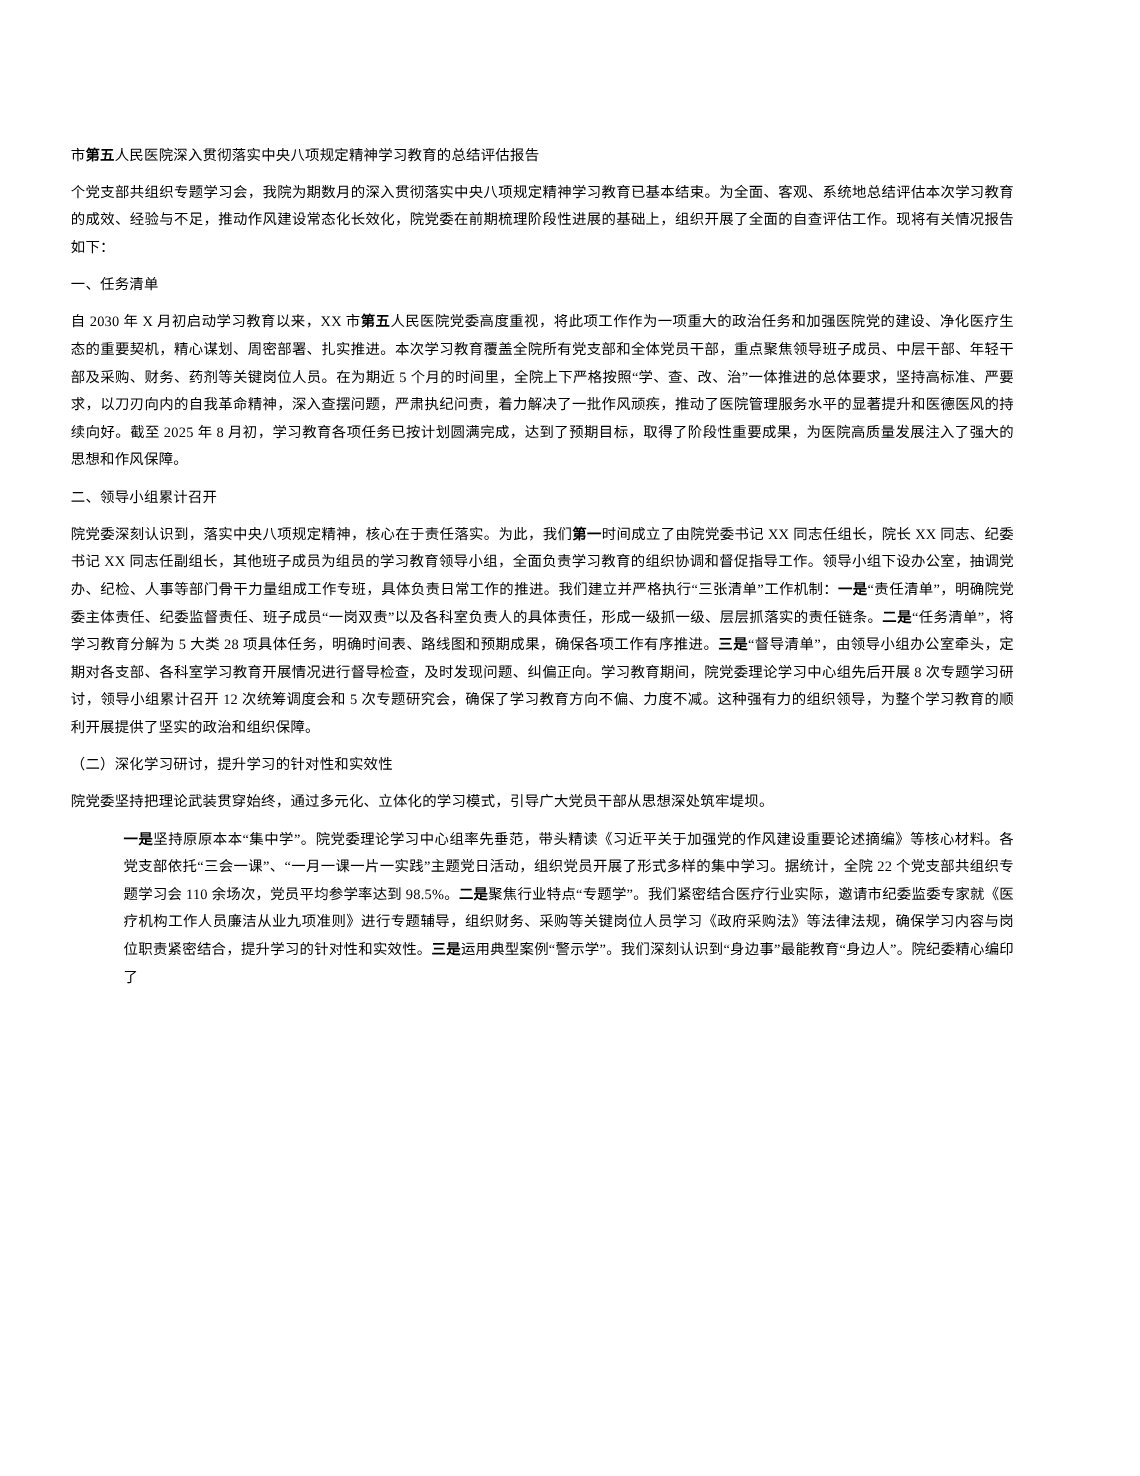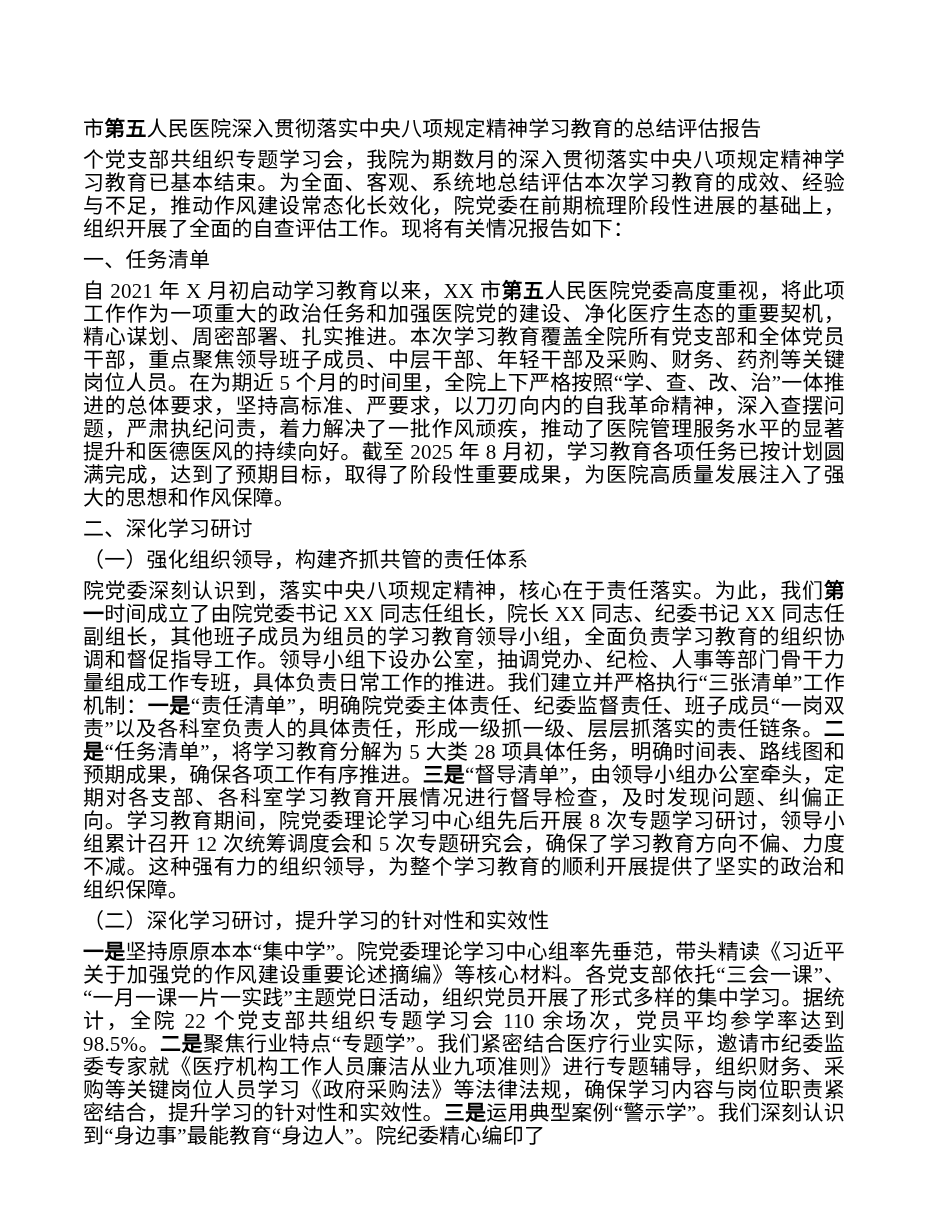--- a/index.html
+++ b/index.html
@@ -12,52 +12,53 @@
     height: 1230px;
     overflow: hidden;
     background: #ffffff;
     color: #000000;
     font-family: "Liberation Serif", "DejaVu Serif", serif;
   }
   
   .doc {
     box-sizing: border-box;
     width: 950px;
-    padding: 118px 105px 0 83px;
-    font-size: 21px;
+    padding: 118px 105px 0 59px;
+    font-size: 12px;
     line-height: 23px;
     text-align: justify;
     letter-spacing: 0.2px;
   }
   .doc p {
     margin: 0 0 8px 0;
   }
   .doc p:last-child {
     margin-bottom: 0;
+    margin-left: 44px;
   }
   
   .b {
     font-weight: bold;
   }
 </style>
 </head>
 <body style="background: rgb(255, 255, 255); color: rgb(0, 0, 0);">
 
 <main class="doc">
   <p><span>市</span><span class="b">第五</span><span>人民医院深入贯彻落实中央八项规定精神学习教育的总结评估报告</span></p>
 
   <p><span>个党支部共组织专题学习会，我院为期数月的深入贯彻落实中央八项规定精神学习教育已基本结束。为全面、客观、系统地总结评估本次学习教育的成效、经验与不足，推动作风建设常态化长效化，院党委在前期梳理阶段性进展的基础上，组织开展了全面的自查评估工作。现将有关情况报告如下：</span></p>
 
   <p><span>一、任务清单</span></p>
 
-  <p><span>自 2021 年 X 月初启动学习教育以来，XX 市</span><span class="b">第五</span><span>人民医院党委高度重视，将此项工作作为一项重大的政治任务和加强医院党的建设、净化医疗生态的重要契机，精心谋划、周密部署、扎实推进。本次学习教育覆盖全院所有党支部和全体党员干部，重点聚焦领导班子成员、中层干部、年轻干部及采购、财务、药剂等关键岗位人员。在为期近 5 个月的时间里，全院上下严格按照“学、查、改、治”一体推进的总体要求，坚持高标准、严要求，以刀刃向内的自我革命精神，深入查摆问题，严肃执纪问责，着力解决了一批作风顽疾，推动了医院管理服务水平的显著提升和医德医风的持续向好。截至 2025 年 8 月初，学习教育各项任务已按计划圆满完成，达到了预期目标，取得了阶段性重要成果，为医院高质量发展注入了强大的思想和作风保障。</span></p>
+  <p><span>自 2030 年 X 月初启动学习教育以来，XX 市</span><span class="b">第五</span><span>人民医院党委高度重视，将此项工作作为一项重大的政治任务和加强医院党的建设、净化医疗生态的重要契机，精心谋划、周密部署、扎实推进。本次学习教育覆盖全院所有党支部和全体党员干部，重点聚焦领导班子成员、中层干部、年轻干部及采购、财务、药剂等关键岗位人员。在为期近 5 个月的时间里，全院上下严格按照“学、查、改、治”一体推进的总体要求，坚持高标准、严要求，以刀刃向内的自我革命精神，深入查摆问题，严肃执纪问责，着力解决了一批作风顽疾，推动了医院管理服务水平的显著提升和医德医风的持续向好。截至 2025 年 8 月初，学习教育各项任务已按计划圆满完成，达到了预期目标，取得了阶段性重要成果，为医院高质量发展注入了强大的思想和作风保障。</span></p>
 
-  <p><span>二、深化学习研讨</span></p>
+  <p><span>二、领导小组累计召开</span></p>
 
-  <p><span>（一）强化组织领导，构建齐抓共管的责任体系</span></p>
 
   <p><span>院党委深刻认识到，落实中央八项规定精神，核心在于责任落实。为此，我们</span><span class="b">第一</span><span>时间成立了由院党委书记 XX 同志任组长，院长 XX 同志、纪委书记 XX 同志任副组长，其他班子成员为组员的学习教育领导小组，全面负责学习教育的组织协调和督促指导工作。领导小组下设办公室，抽调党办、纪检、人事等部门骨干力量组成工作专班，具体负责日常工作的推进。我们建立并严格执行“三张清单”工作机制：</span><span class="b">一是</span><span>“责任清单”，明确院党委主体责任、纪委监督责任、班子成员“一岗双责”以及各科室负责人的具体责任，形成一级抓一级、层层抓落实的责任链条。</span><span class="b">二是</span><span>“任务清单”，将学习教育分解为 5 大类 28 项具体任务，明确时间表、路线图和预期成果，确保各项工作有序推进。</span><span class="b">三是</span><span>“督导清单”，由领导小组办公室牵头，定期对各支部、各科室学习教育开展情况进行督导检查，及时发现问题、纠偏正向。学习教育期间，院党委理论学习中心组先后开展 8 次专题学习研讨，领导小组累计召开 12 次统筹调度会和 5 次专题研究会，确保了学习教育方向不偏、力度不减。这种强有力的组织领导，为整个学习教育的顺利开展提供了坚实的政治和组织保障。</span></p>
 
   <p><span>（二）深化学习研讨，提升学习的针对性和实效性</span></p>
 
+  <p><span>院党委坚持把理论武装贯穿始终，通过多元化、立体化的学习模式，引导广大党员干部从思想深处筑牢堤坝。</span></p>
 
   <p><span class="b">一是</span><span>坚持原原本本“集中学”。院党委理论学习中心组率先垂范，带头精读《习近平关于加强党的作风建设重要论述摘编》等核心材料。各党支部依托“三会一课”、“一月一课一片一实践”主题党日活动，组织党员开展了形式多样的集中学习。据统计，全院 22 个党支部共组织专题学习会 110 余场次，党员平均参学率达到 98.5%。</span><span class="b">二是</span><span>聚焦行业特点“专题学”。我们紧密结合医疗行业实际，邀请市纪委监委专家就《医疗机构工作人员廉洁从业九项准则》进行专题辅导，组织财务、采购等关键岗位人员学习《政府采购法》等法律法规，确保学习内容与岗位职责紧密结合，提升学习的针对性和实效性。</span><span class="b">三是</span><span>运用典型案例“警示学”。我们深刻认识到“身边事”最能教育“身边人”。院纪委精心编印了</span></p>
 </main>
 
 </body></html>

